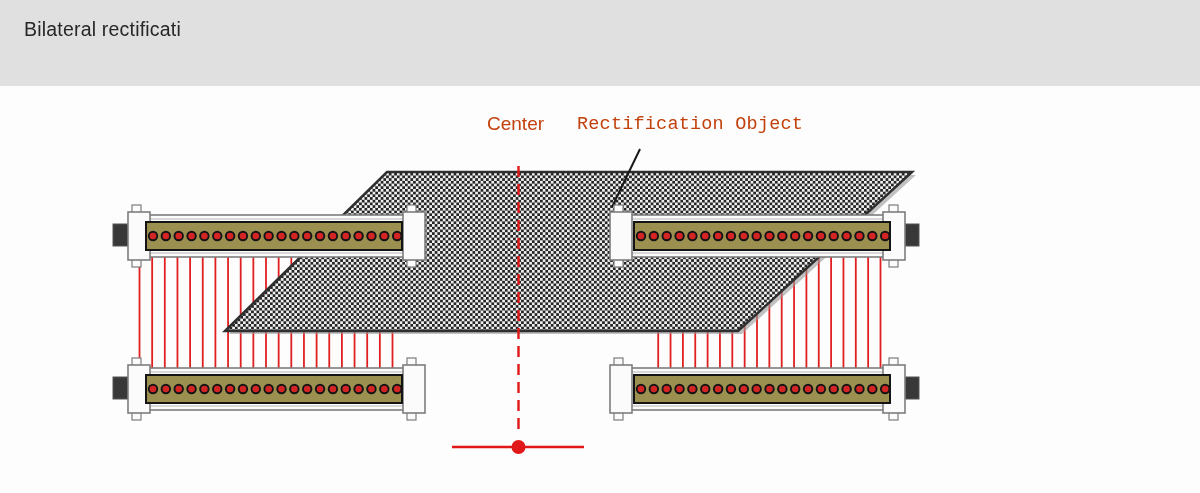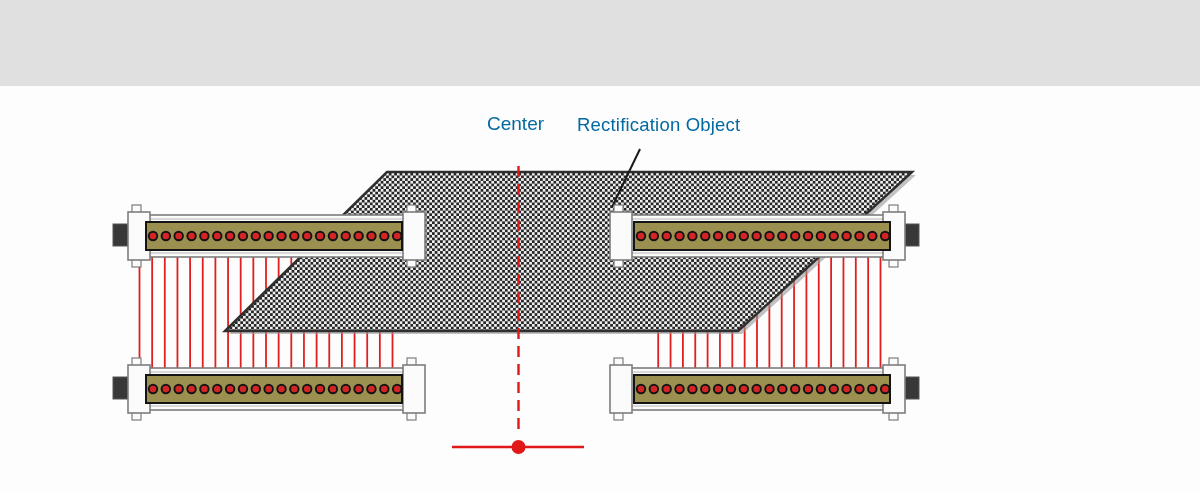--- a/index.html
+++ b/index.html
@@ -3,31 +3,32 @@
 <meta charset="utf-8">
 <style>
   html,body{margin:0;padding:0;background:#ffffff;}
   .stage{position:relative;width:1200px;height:493px;background:#fdfdfd;overflow:hidden;
          font-family:"Liberation Sans", sans-serif;}
   .header{position:absolute;left:0;top:0;width:1200px;height:86px;background:#e0e0e0;}
   .header .hline{position:absolute;left:24px;white-space:nowrap;color:#272727;
                  font-size:19.5px;letter-spacing:0.2px;}
   .header .l1{top:18px;}
   .header .l2{top:44px;}
-  .dlabel{position:absolute;color:#0369a1;white-space:nowrap;}
+  .dlabel{position:absolute;color:#c2410c;white-space:nowrap;}
   .center-label{left:487px;top:113px;font-size:19px;}
-  .object-label{left:577px;top:114px;font-size:18.5px;letter-spacing:0.2px;}
+  .object-label{left:577px;top:114px;font-size:18.5px;letter-spacing:0.2px;font-family:Liberation Mono, monospace;}
   svg.diagram{position:absolute;left:0;top:0;width:1200px;height:493px;display:block;}
 </style>
 </head>
 <body>
 
 <div class="stage">
 
   <div class="header">
+    <div class="hline l1">Bilateral rectificati</div>
   </div>
 
   <svg class="diagram" id="diagram-svg" viewBox="0 0 1200 493">
     <defs>
       <pattern id="hatch" width="5.4" height="5.4" patternUnits="userSpaceOnUse">
         <rect id="hatch-bg" width="5.4" height="5.4" fill="#f0f0f0"></rect>
         <rect id="hatch-sq1" x="0" y="0" width="2.7" height="2.7" fill="#242424"></rect>
         <rect id="hatch-sq2" x="2.7" y="2.7" width="2.7" height="2.7" fill="#242424"></rect>
       </pattern>
     </defs>

